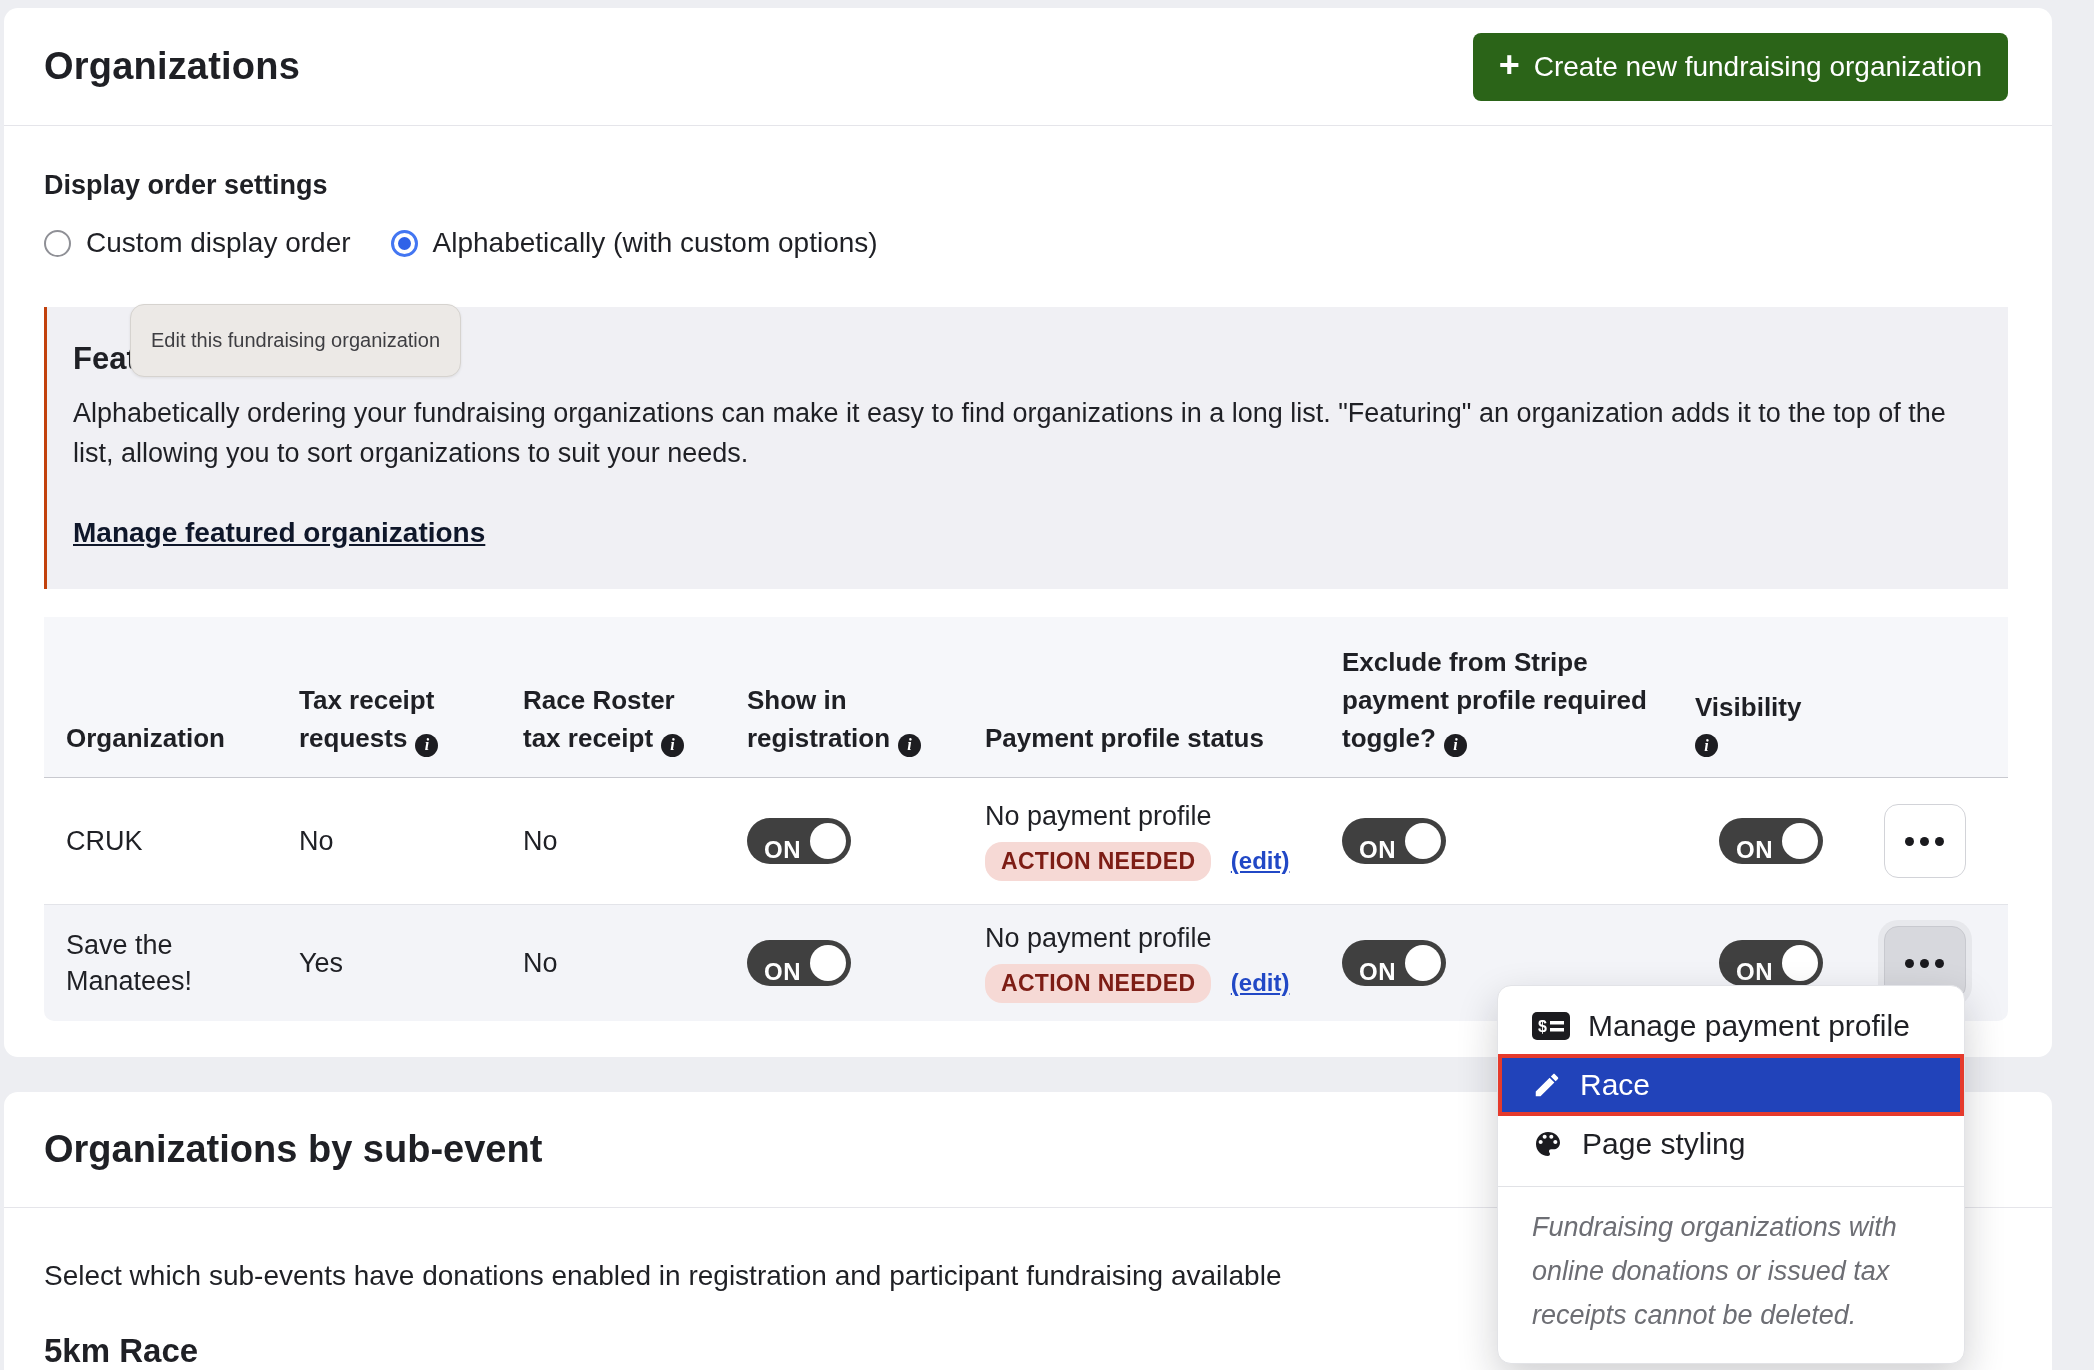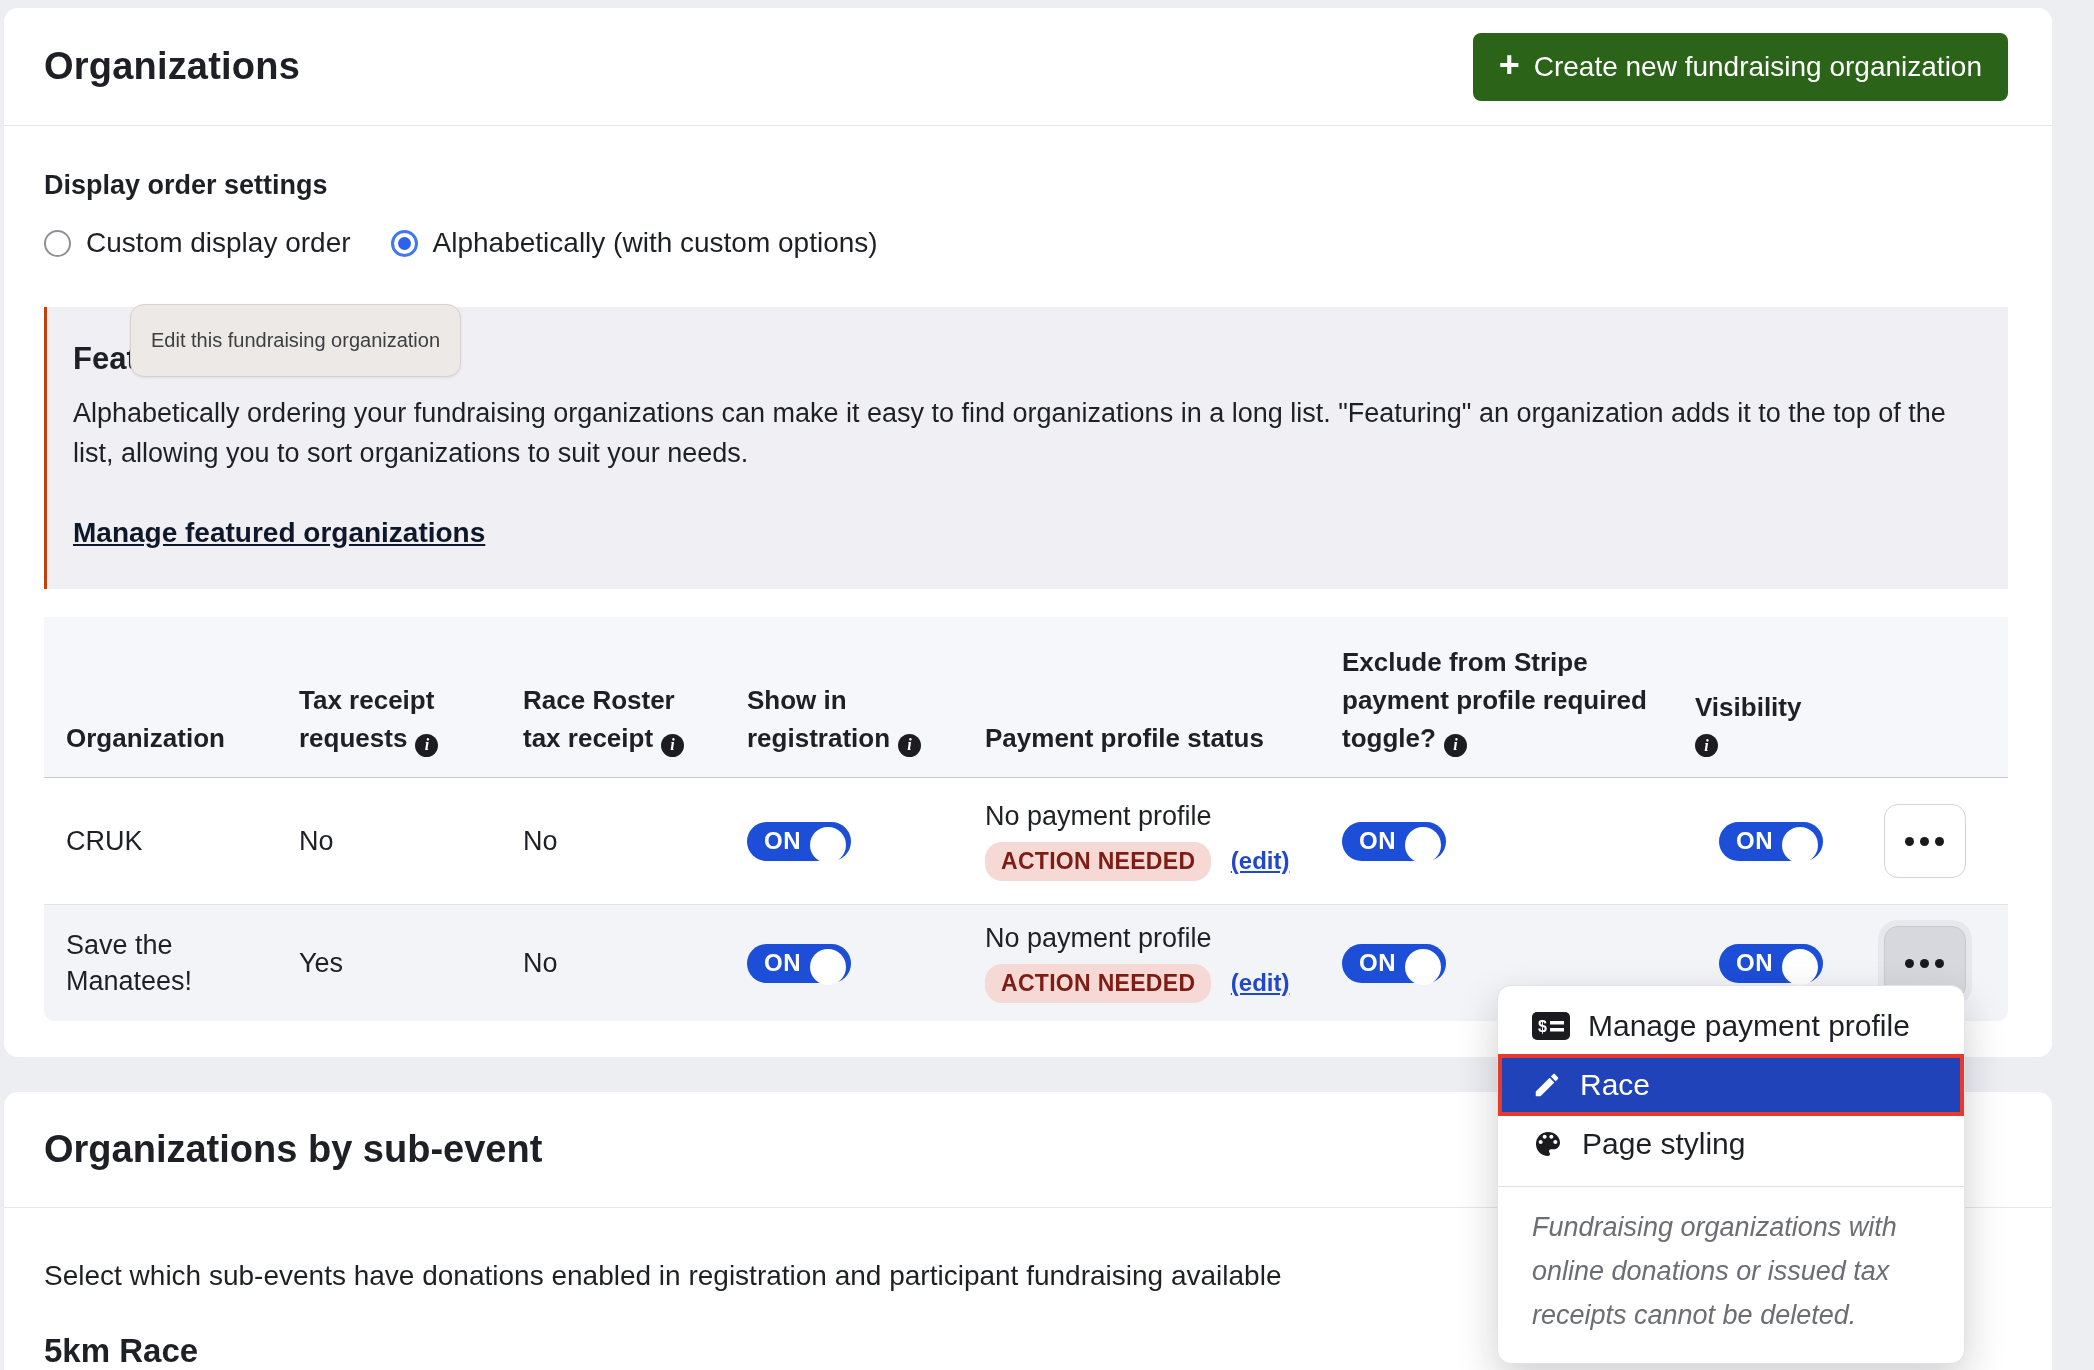--- a/index.html
+++ b/index.html
@@ -43,21 +43,21 @@
   .col-show { width:238px; padding-right:40px; }
   .col-pay  { width:357px; padding-right:20px; }
   .col-ex   { width:353px; padding-right:20px; }
   .col-vis  { width:174px; padding-right:40px; }
   .col-act  { width:139px; display:flex; justify-content:center; padding-right:28px; }
 
   .cell-org { line-height:36px; }
   .info { display:inline-flex; width:23px; height:23px; border-radius:50%; background:#1d1d21; color:#fff; align-items:center; justify-content:center; font-size:16px; font-weight:700; font-style:italic; font-family:"Liberation Serif", serif; margin-left:8px; vertical-align:-3px; cursor:pointer; }
   .info.block { display:flex; margin:8px 0 0; }
 
-  .t { position:relative; width:104px; height:39px; border-radius:23px; background:#1d4ed8; display:inline-flex; align-items:center; flex:none; cursor:pointer; }
+  .t { position:relative; width:104px; height:46px; border-radius:23px; background:#404040; display:inline-flex; align-items:flex-end; flex:none; cursor:pointer; }
   .t-on { color:#fff; font-size:24px; font-weight:700; margin-left:17px; letter-spacing:.5px; }
   .t-knob { position:absolute; right:5px; top:5px; width:36px; height:36px; background:#fff; border-radius:50%; }
   .col-vis .t { margin-left:24px; }
 
   .pay-line1 { margin-bottom:10px; }
   .badge { display:inline-block; background:#f6d9d5; color:#7d1d15; font-size:23px; font-weight:700; padding:6px 16px; border-radius:17px; letter-spacing:.3px; }
   .editlink { font-size:24px; font-weight:700; color:#2148c6; text-decoration:underline; margin-left:12px; }
 
   .dots-btn { width:82px; height:74px; border-radius:14px; background:#fff; border:1px solid #d2d3d8; display:flex; align-items:center; justify-content:center; gap:6px; cursor:pointer; }
   .dots-btn.active { background:#d7d8dd; border-color:#c8c9cf; box-shadow:0 0 0 6px #e7e8ec; }

